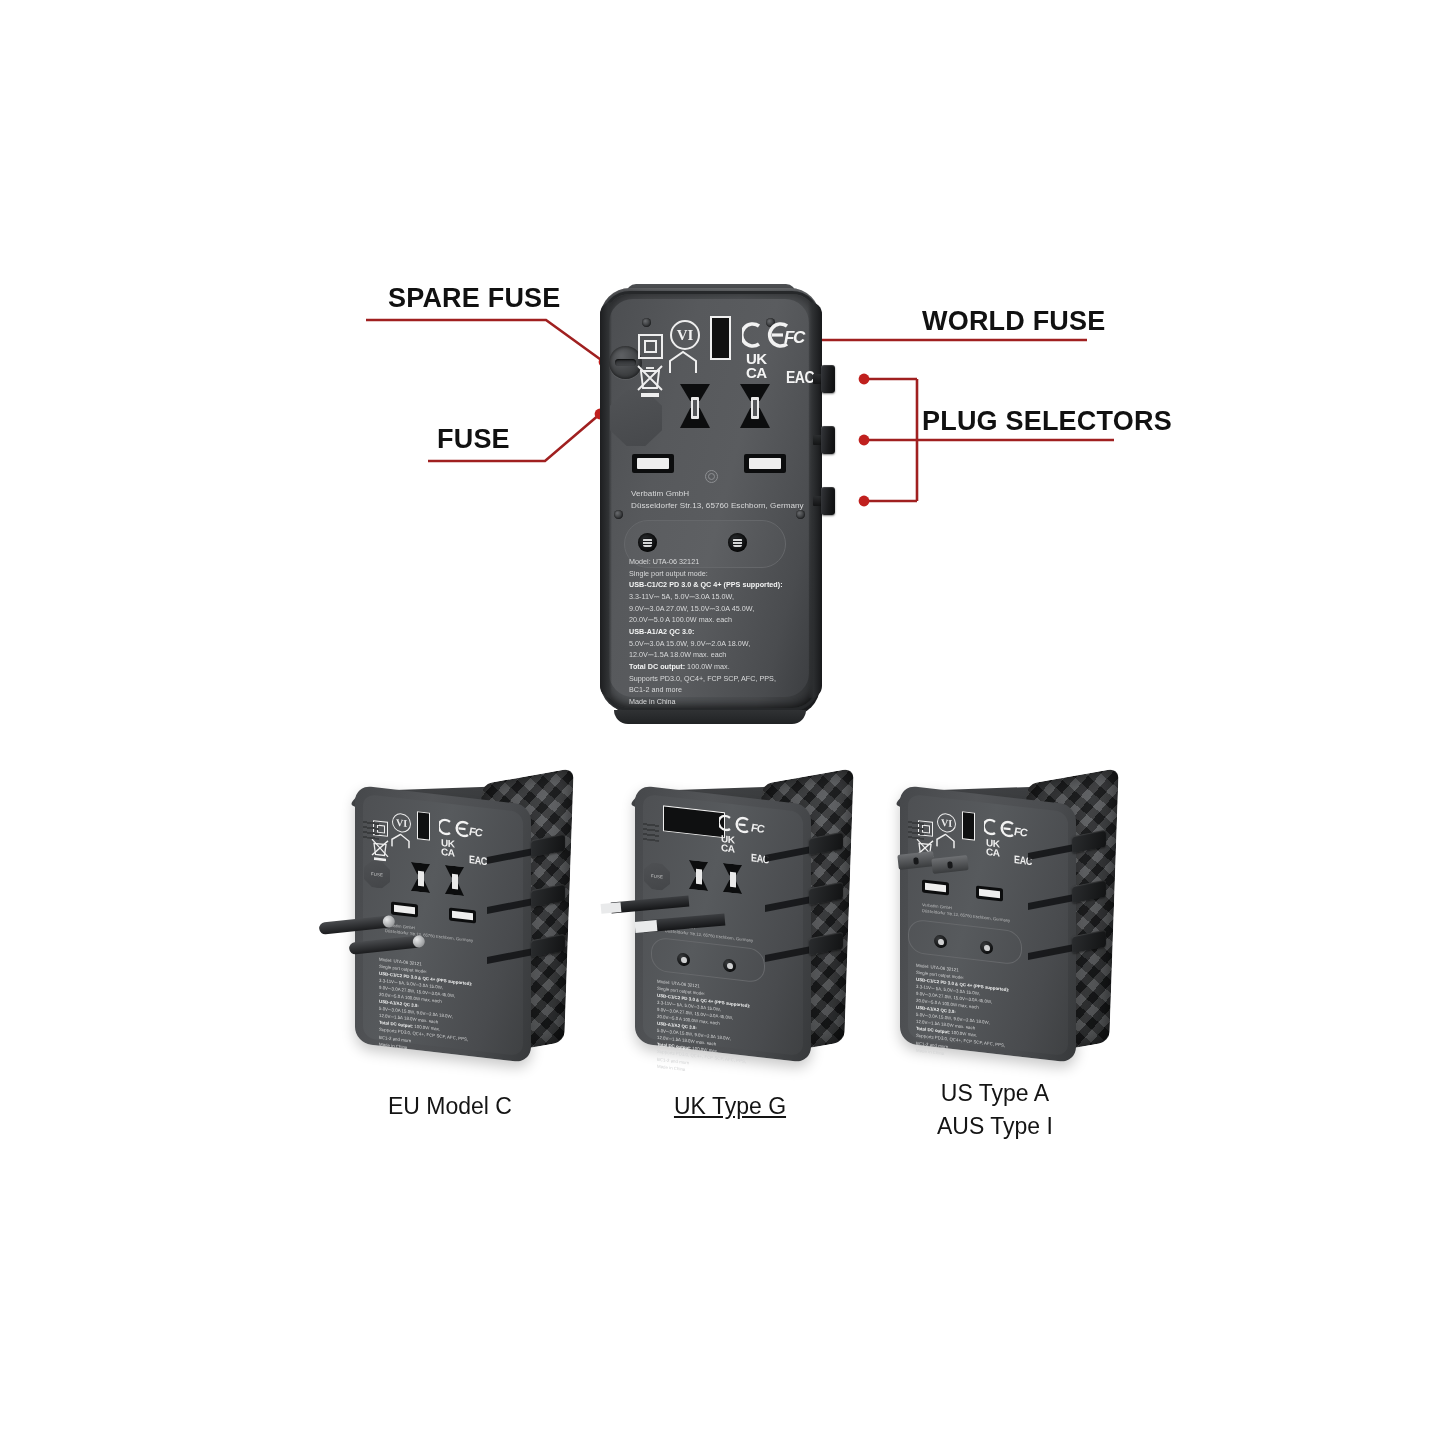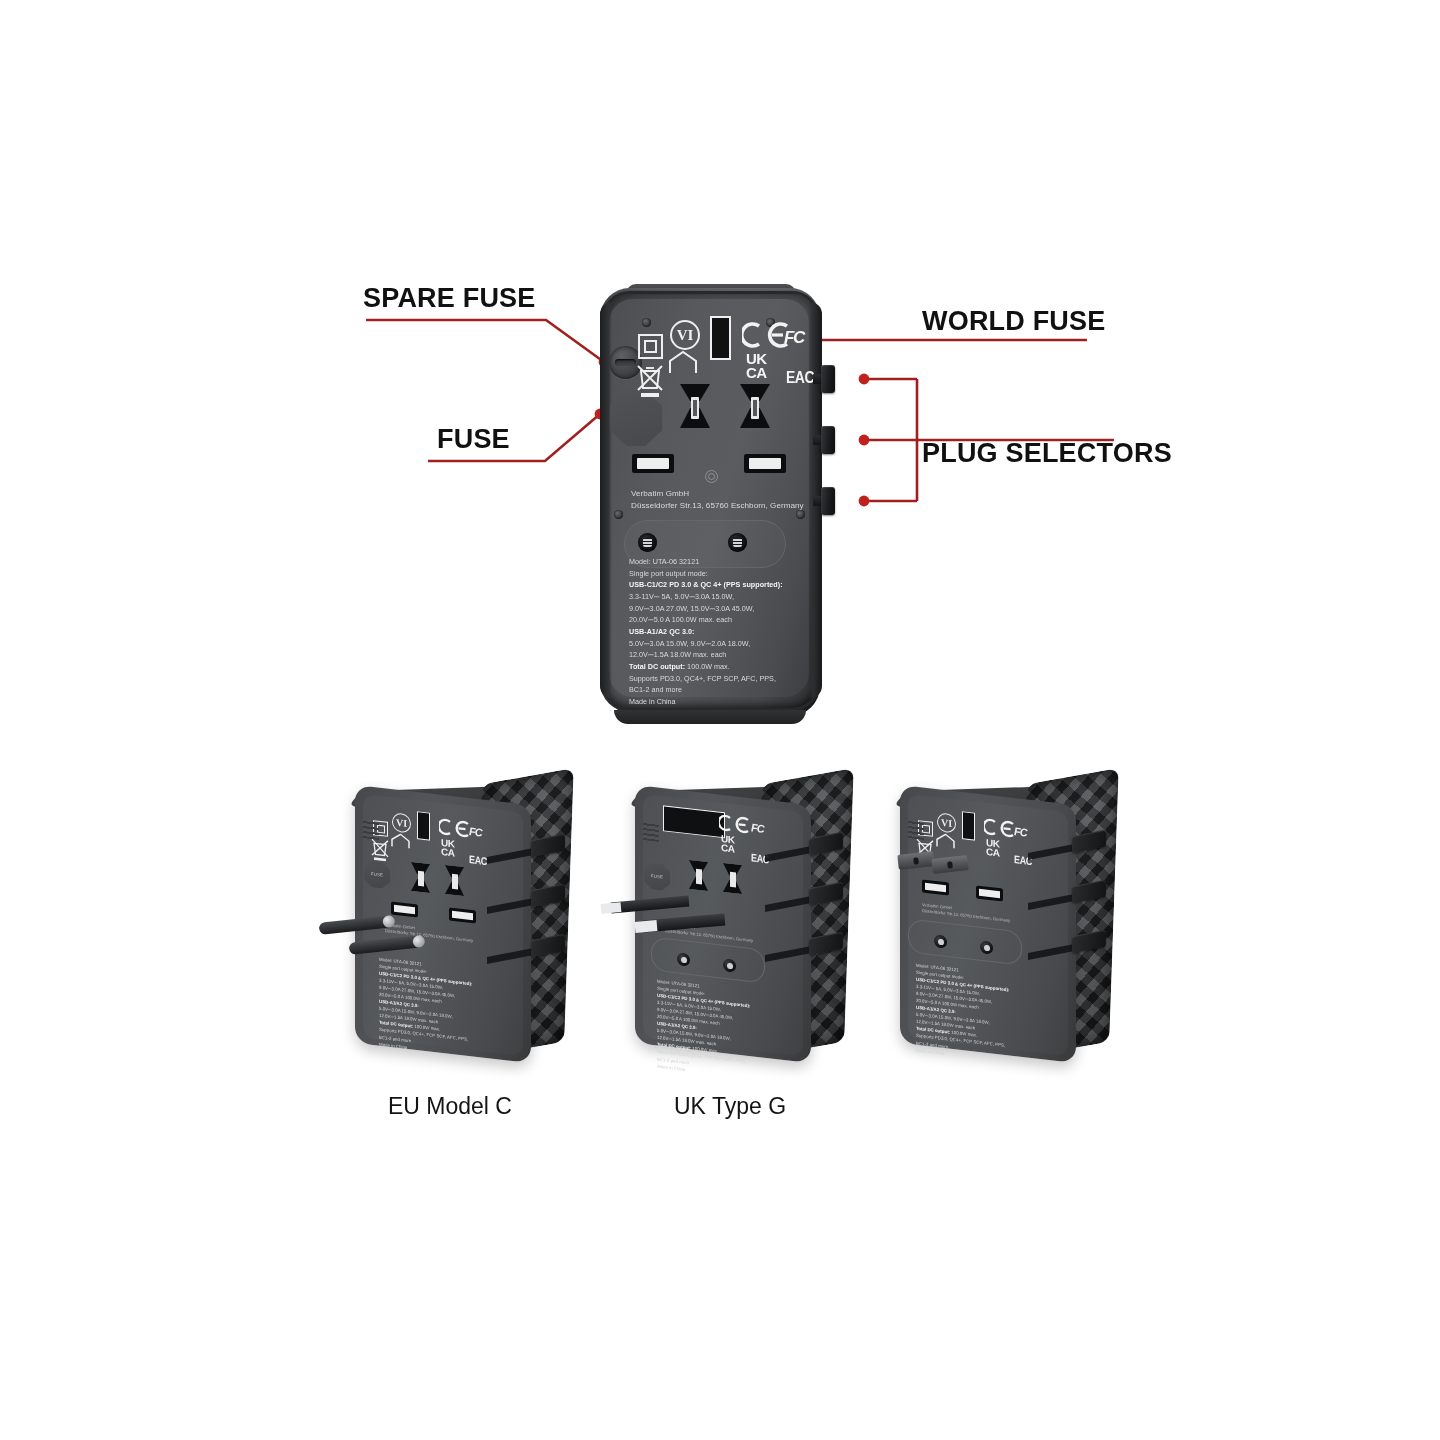--- a/index.html
+++ b/index.html
@@ -254,24 +254,24 @@
     </g>
     <g fill="#c0201e">
       <circle cx="864" cy="379" r="5.4"></circle>
       <circle cx="864" cy="440" r="5.4"></circle>
       <circle cx="864" cy="501" r="5.4"></circle>
       <circle cx="604" cy="362" r="5.4"></circle>
       <circle cx="600" cy="414" r="5.4"></circle>
     </g>
   </svg>
 
-  <div class="callout-label" style="left:363px;top:283px;">SPARE FUSE</div>
+  <div class="callout-label" style="left:388px;top:283px;">SPARE FUSE</div>
   <div class="callout-label" style="left:437px;top:424px;">FUSE</div>
   <div class="callout-label" style="left:922px;top:306px;">WORLD FUSE</div>
-  <div class="callout-label" style="left:922px;top:406px;margin-top:32px;">PLUG SELECTORS</div>
+  <div class="callout-label" style="left:922px;top:406px;">PLUG SELECTORS</div>
 
   <div class="device-main">
     <div class="dev-shadowplate"></div>
     <div class="dev-top-lip"></div>
     <div class="dev-body"></div>
     <div class="dev-rim"></div>
     <div class="dev-face"></div>
     <div class="dev-edge-left"></div>
     <div class="dev-edge-right"></div>
     <div class="dev-bottom-lip"></div>
@@ -534,21 +534,21 @@
     <div class="v-slot" style="left:150px;top:124px;"></div>
     <div class="v-sel" style="left:194px;top:110px;"></div>
     <div class="v-slot" style="left:150px;top:174px;"></div>
     <div class="v-sel" style="left:194px;top:160px;"></div>
 
     <div class="prong-flat" style="left:-4px;top:124px;width:78px;height:11px;transform:rotate(-5deg);"></div>
     <div class="prong-flat" style="left:-14px;top:128px;width:20px;height:10px;background:#e9eaeb;transform:rotate(-5deg);"></div>
     <div class="prong-flat" style="left:28px;top:142px;width:82px;height:12px;transform:rotate(-5deg);"></div>
     <div class="prong-flat" style="left:20px;top:146px;width:22px;height:11px;background:#e9eaeb;transform:rotate(-5deg);"></div>
 
-    <div class="variant-caption" style="left:0px;top:315px;width:230px;">
+    <div class="variant-caption" style="left:0px;top:315px;width:230px;text-decoration:underline;">
       <div>UK Type G</div>
     </div>
   </div>
 
   <div class="variant" style="left:880px;top:775px;">
     <div class="v-top"></div>
     <div class="v-side"></div>
     <div class="v-body"></div>
     <div class="v-face"></div>
 
@@ -620,15 +620,19 @@
     <div class="v-slot" style="left:148px;top:172px;"></div>
     <div class="v-sel" style="left:192px;top:158px;"></div>
 
     <div class="prong-blade" style="left:18px;top:78px;width:36px;height:15px;transform:rotate(-6deg);">
         <i></i>
       </div>
     <div class="prong-blade" style="left:52px;top:82px;width:36px;height:15px;transform:rotate(-6deg);">
         <i></i>
       </div>
 
+    <div class="variant-caption" style="left:0px;top:302px;width:230px;">
+      <div>US Type A</div>
+      <div>AUS Type I</div>
+    </div>
   </div>
 
 </div>
 
 </body></html>

